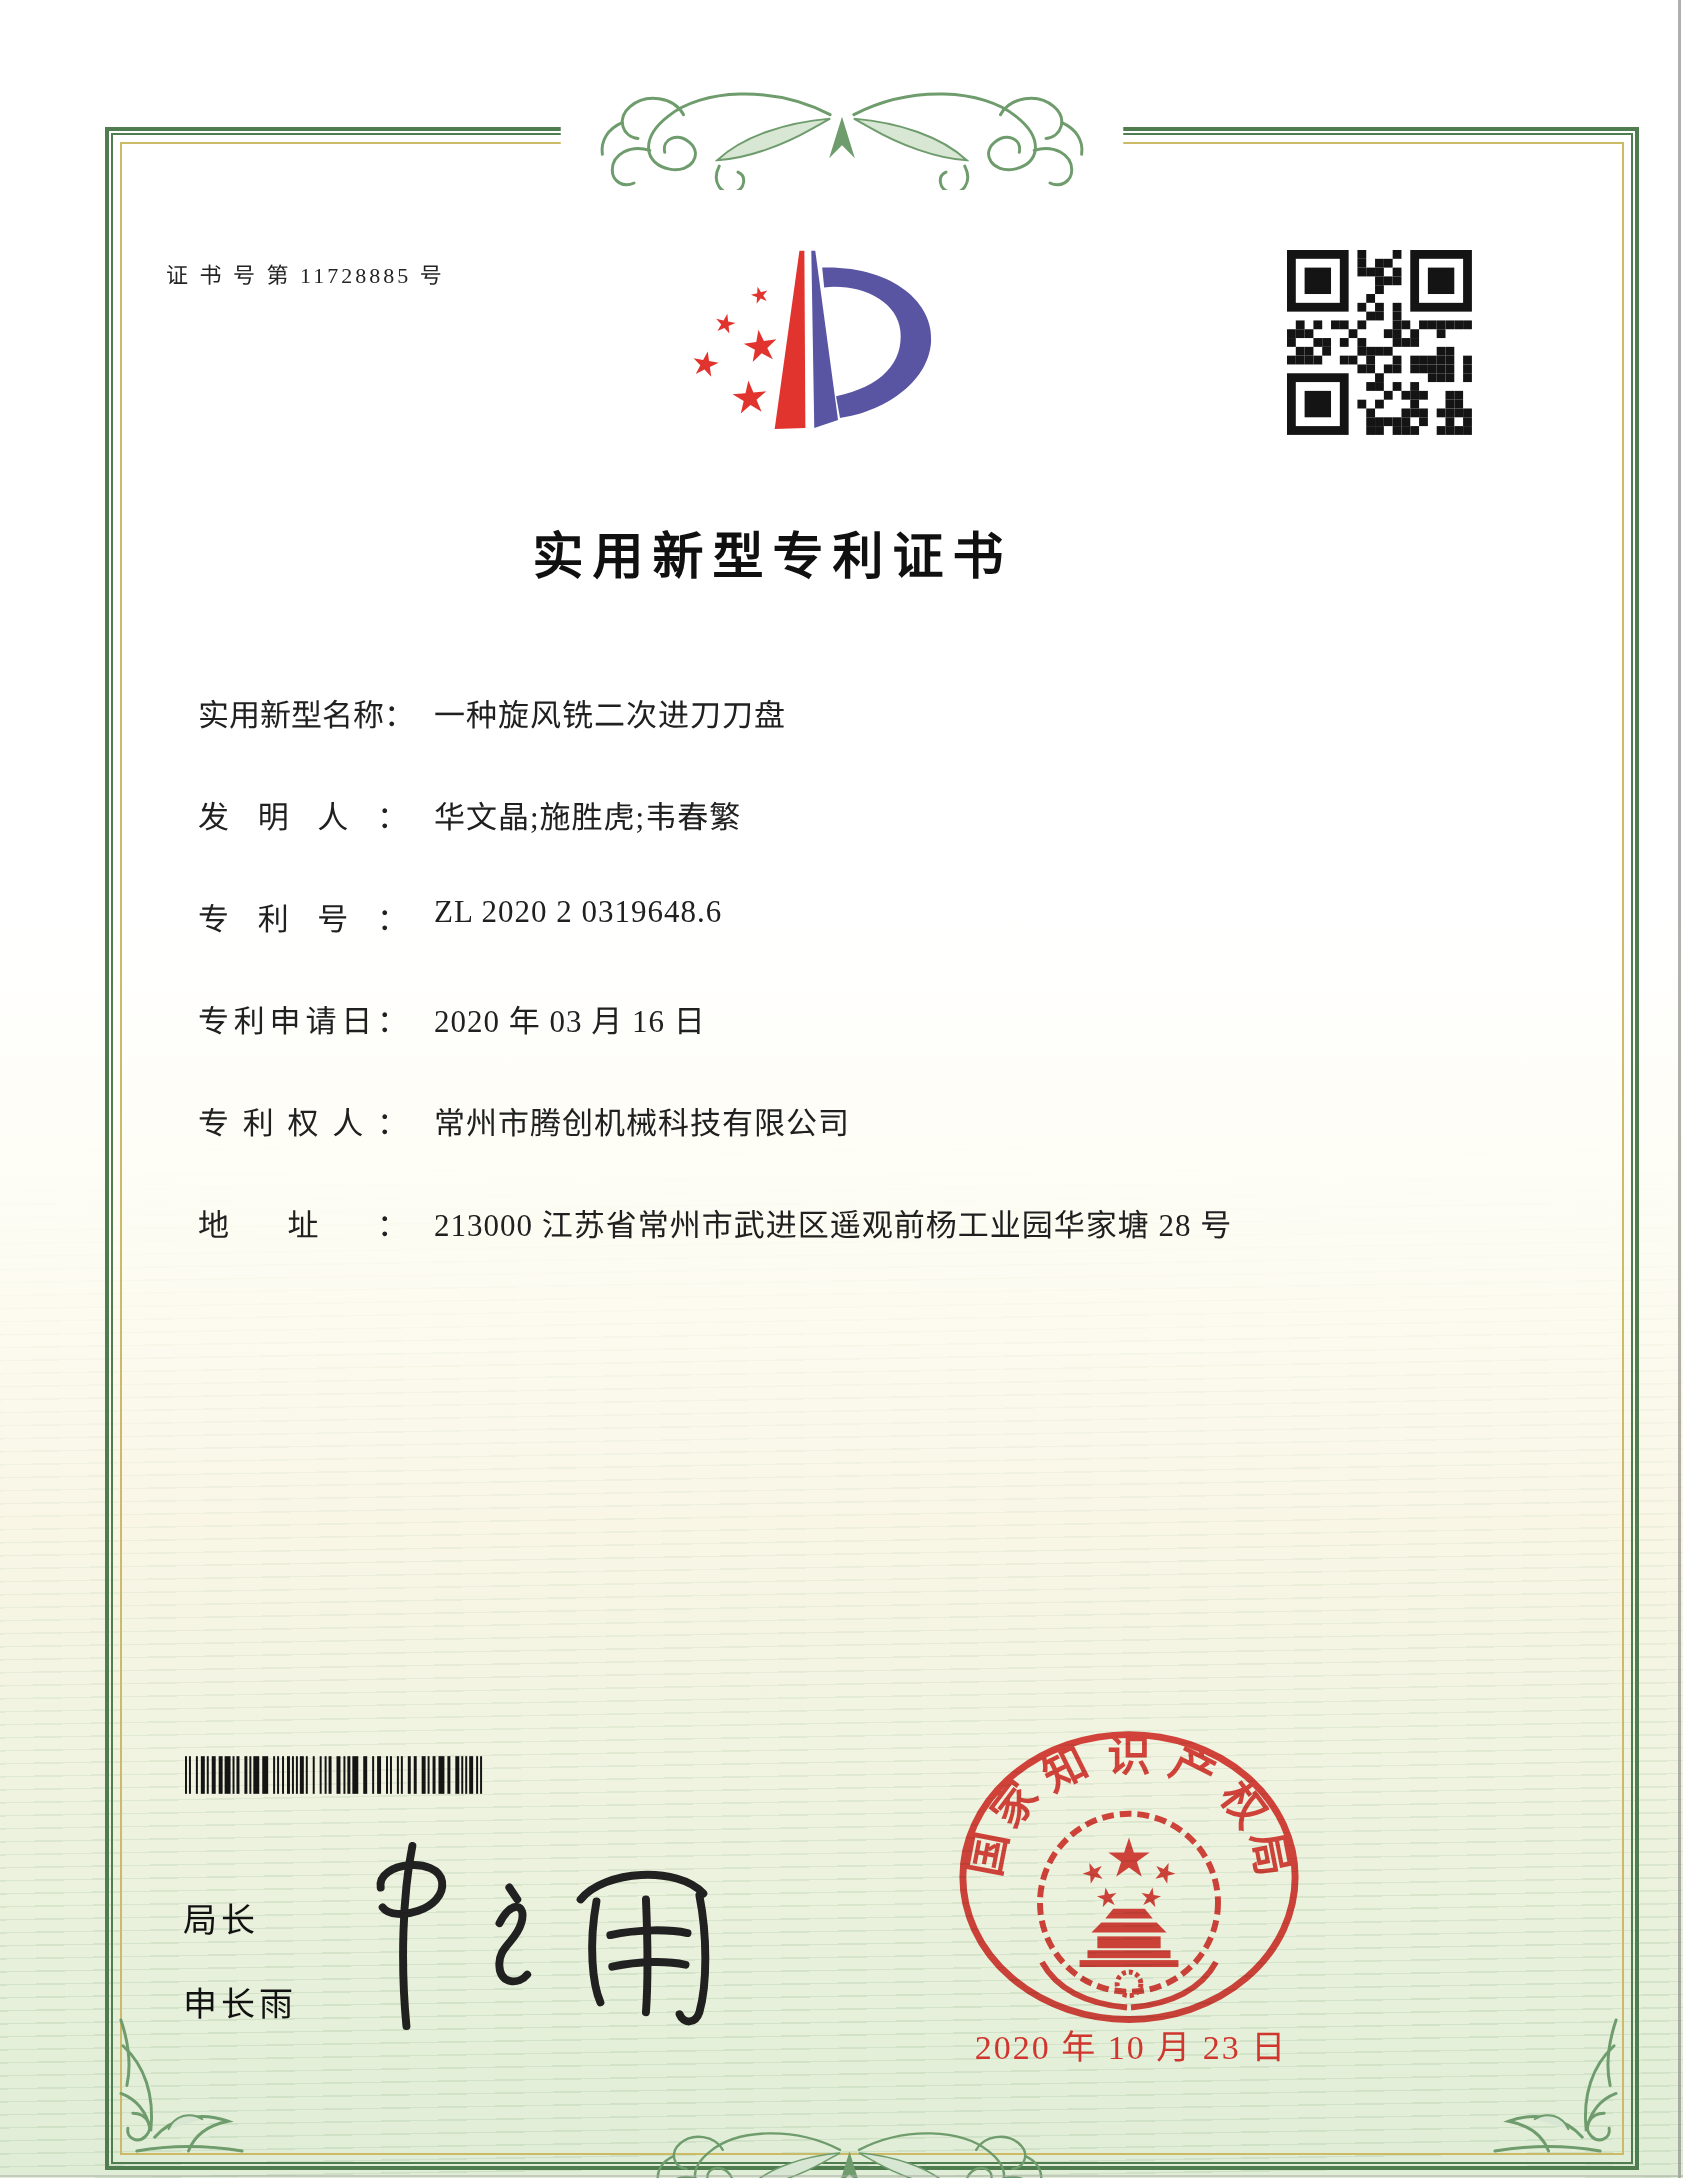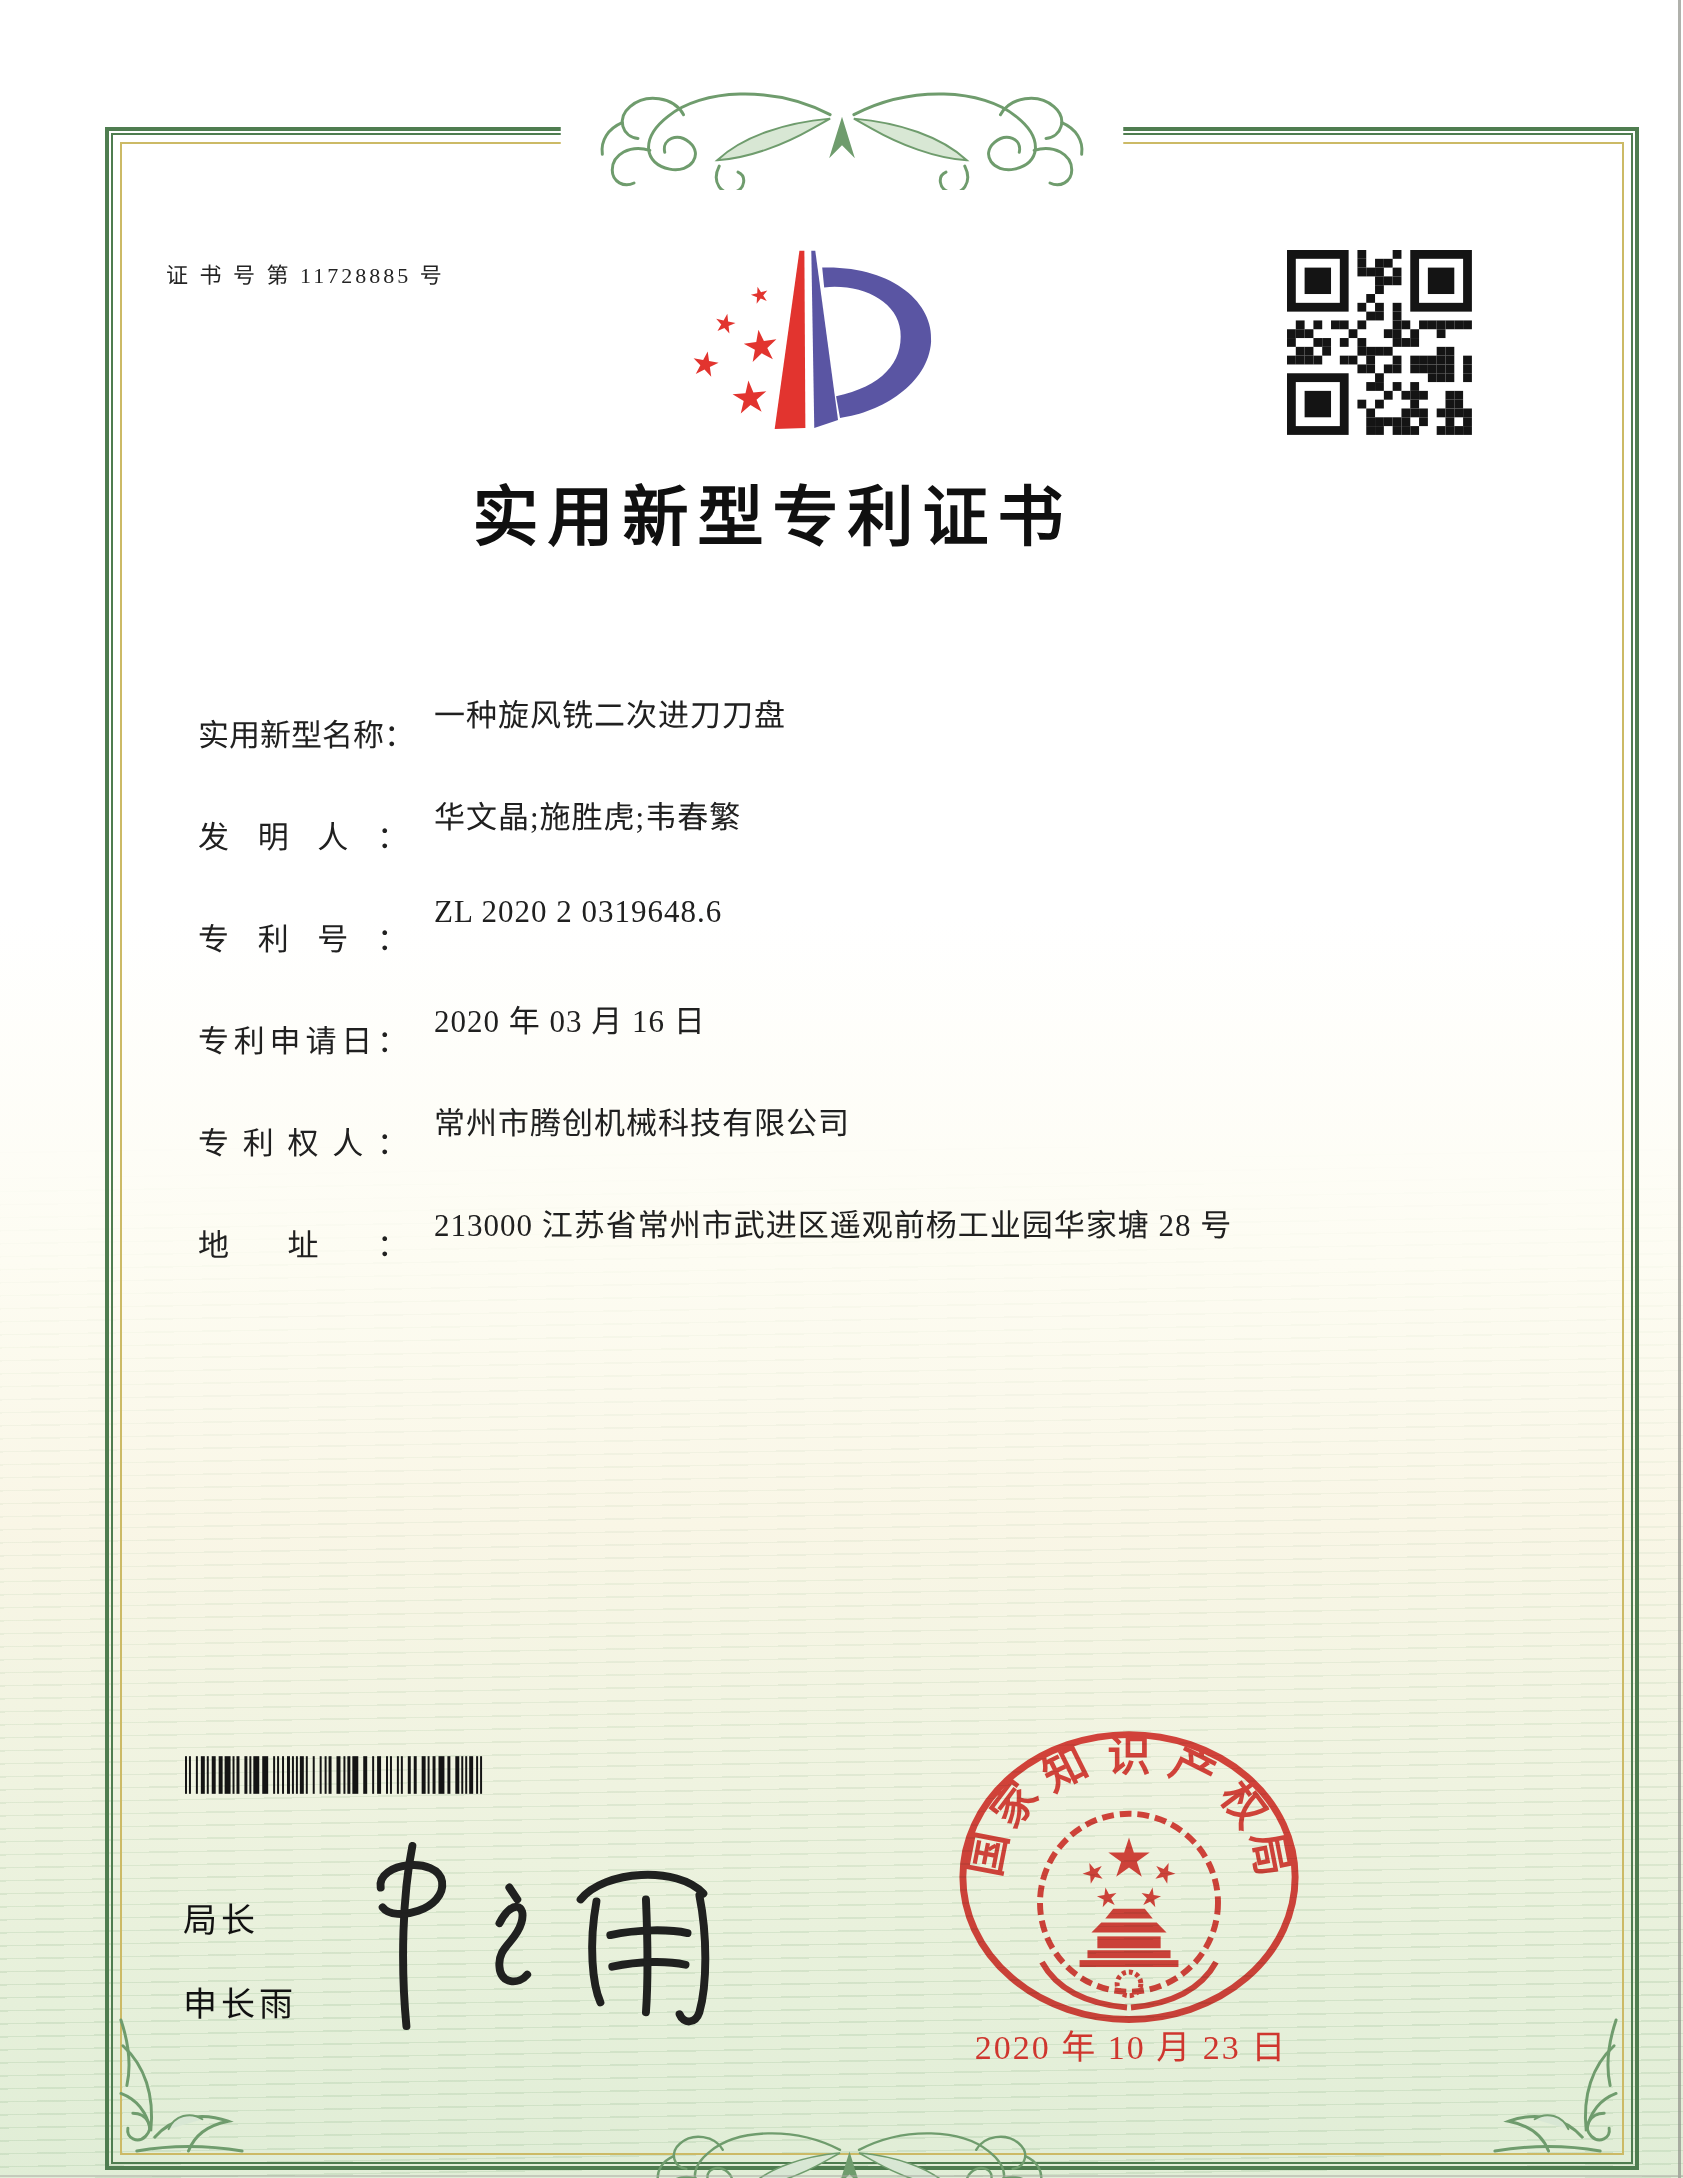--- a/index.html
+++ b/index.html
@@ -17,26 +17,26 @@
   .frame{position:absolute;left:105px;top:127px;width:1526px;height:2035px;border:4px solid #4f7d50;}
   .frame::before{content:"";position:absolute;inset:2px;border:2px solid #4f7d50;}
   .frame::after{content:"";position:absolute;inset:11px;border:2px solid #ccba66;}
   .scan-edge-right{position:absolute;right:2px;top:0;bottom:0;width:3px;background:#8f9089;opacity:.7;}
   .scan-edge-bottom{position:absolute;left:0;right:0;bottom:1px;height:2px;background:#a9a9a1;opacity:.5;}
 
   .orn{position:absolute;}
   .cert-no{position:absolute;left:166px;top:257px;font-size:22px;letter-spacing:3px;color:#242424;}
   .logo{position:absolute;left:644px;top:218px;width:297px;height:218px;}
   .qr{position:absolute;left:1287px;top:250px;width:185px;height:185px;}
-  .title{position:absolute;left:50px;top:463px;width:1445px;text-align:center;
-         font-size:66px;font-weight:bold;letter-spacing:9px;color:#101010;}
+  .title{position:absolute;left:50px;top:515px;width:1445px;text-align:center;
+         font-size:51px;font-weight:bold;letter-spacing:9px;color:#101010;}
 
   .fields{position:absolute;left:198px;top:690px;width:1317px;}
   .field-row{position:relative;height:102px;font-size:31px;white-space:nowrap;}
-  .f-label{display:inline-block;width:210px;text-align:justify;text-align-last:justify;vertical-align:top;color:#202020;margin-top:20px;}
+  .f-label{display:inline-block;width:210px;text-align:justify;text-align-last:justify;vertical-align:top;color:#202020;}
   .f-value{margin-left:26px;letter-spacing:1px;color:#202020;}
   .pair2{position:absolute;left:564px;top:0;}
 
   .paras{position:absolute;left:194px;top:1354px;width:1303px;font-size:30px;line-height:47px;
          letter-spacing:1.8px;text-align:justify;color:#222;}
   .paras p{margin:0;text-indent:2em;}
 
   .barcode{position:absolute;left:185px;top:1756px;width:303px;height:38px;}
   .sig-label{position:absolute;left:183px;font-family:Liberation Serif, serif;
              font-size:34px;letter-spacing:4px;color:#111;font-weight:500;}

